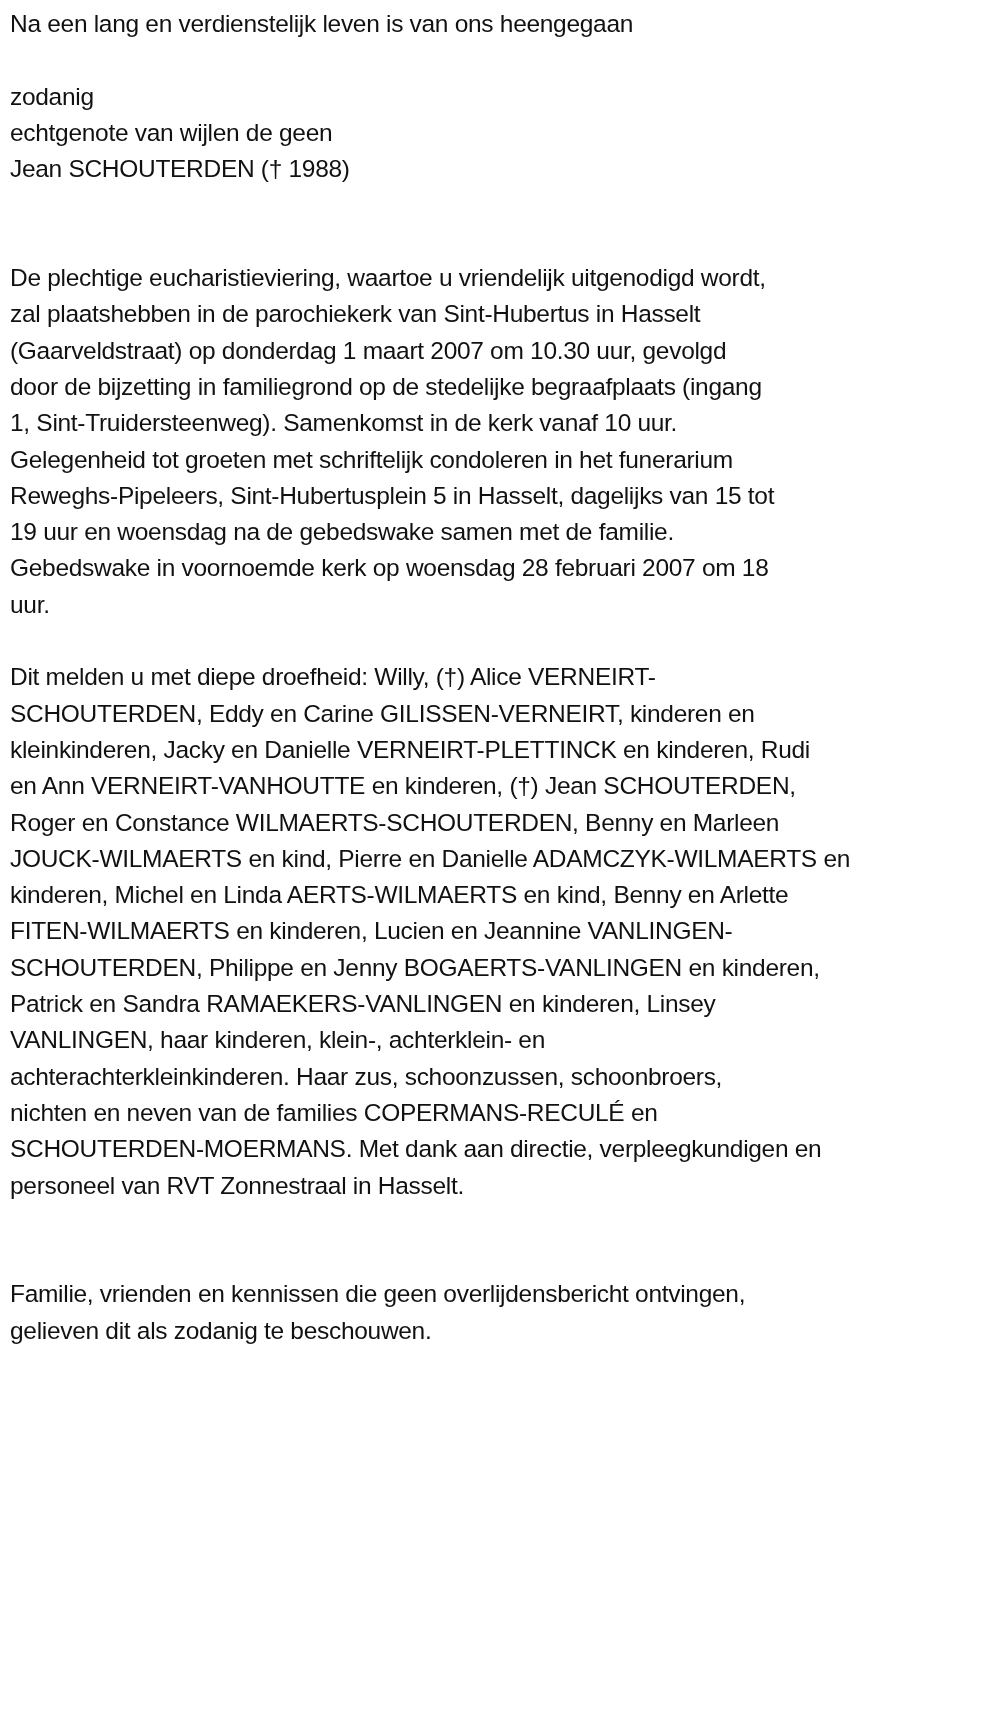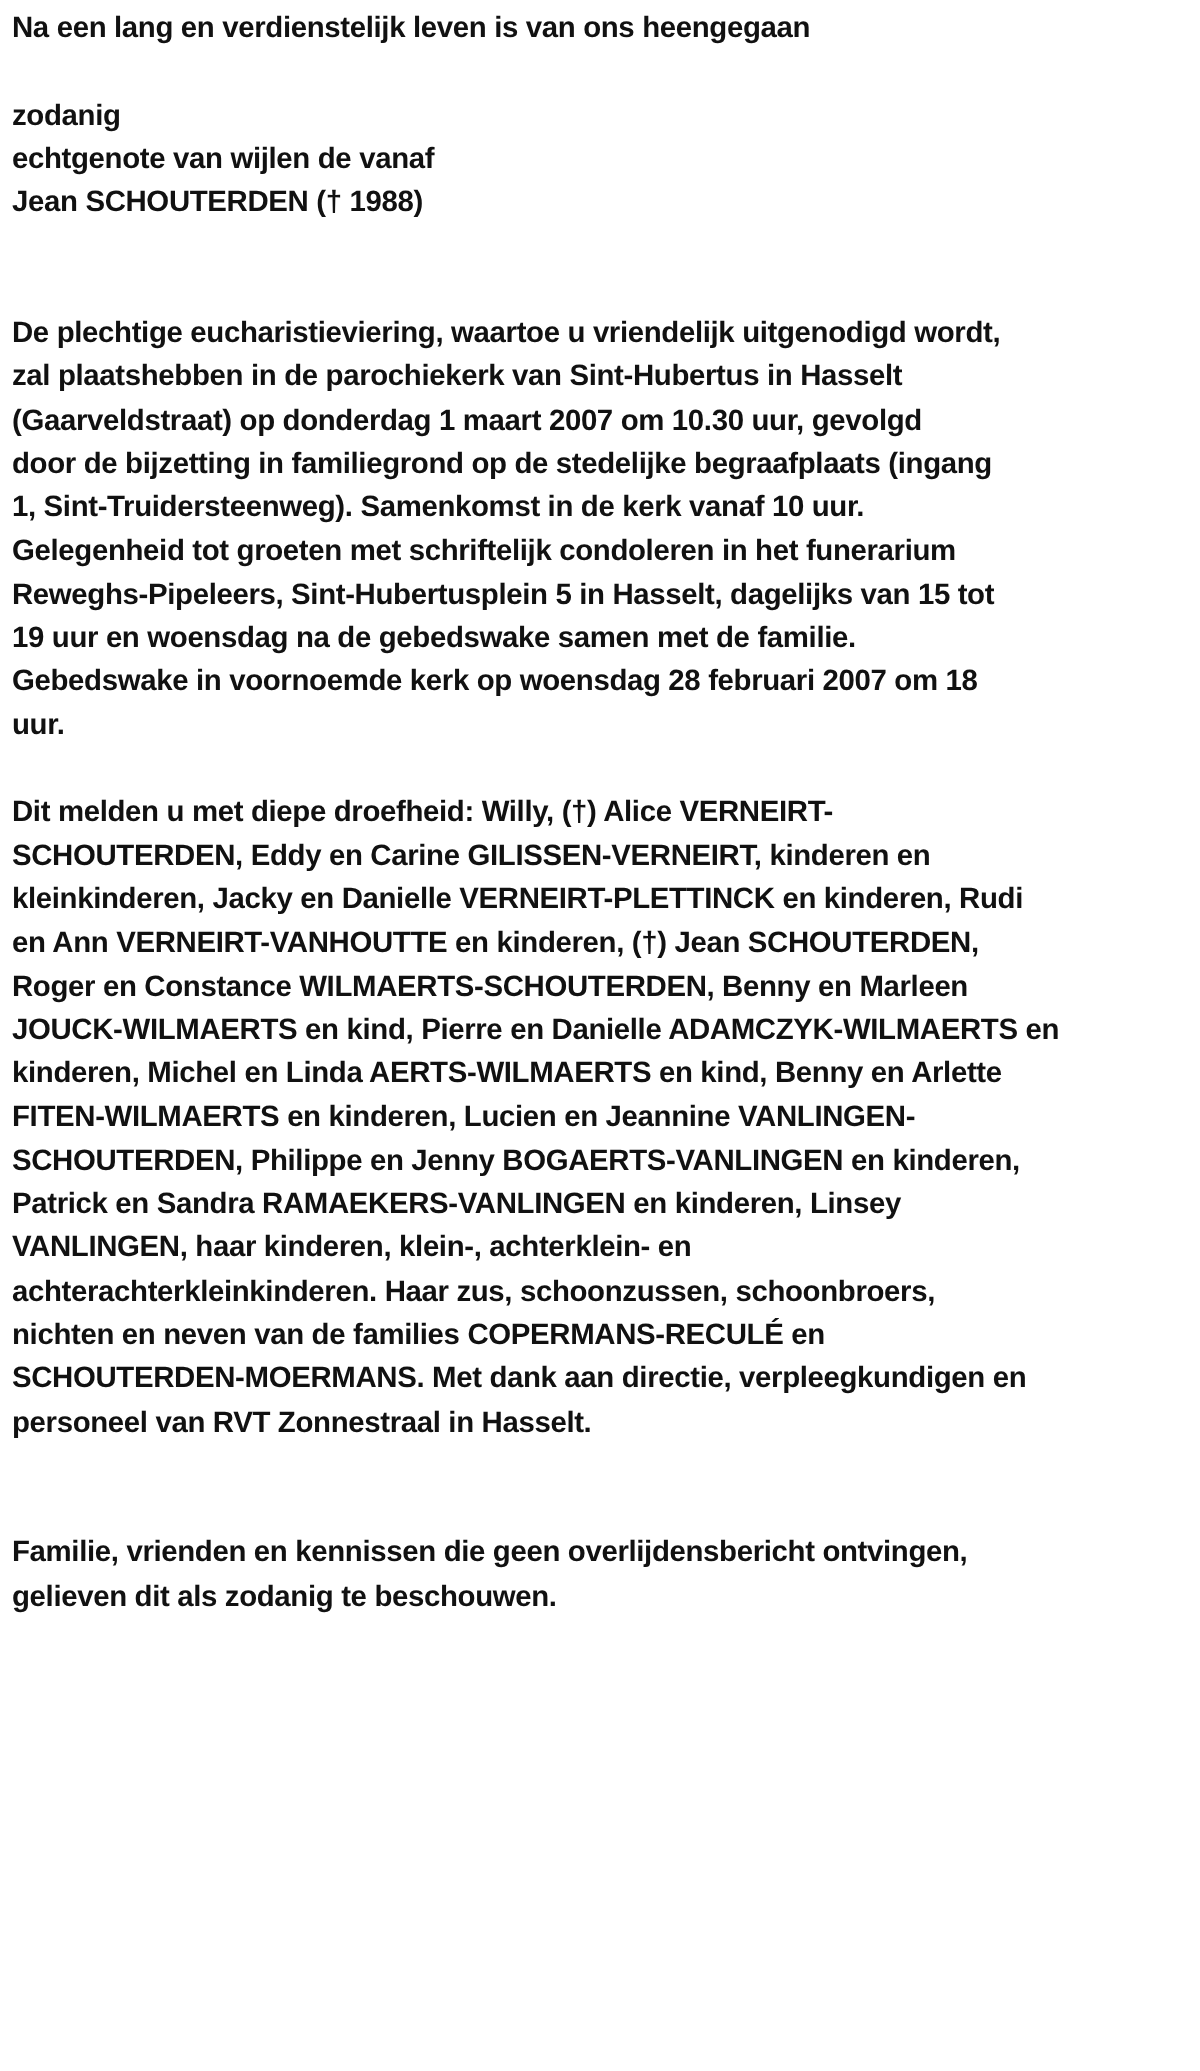--- a/index.html
+++ b/index.html
@@ -18,33 +18,32 @@
       position: relative;
       padding: 6px 0 0 10px;
       width: 985px;
       font-size: 24.5px;
       line-height: 36.3px;
       letter-spacing: -0.3px;
     }
     .doc p {
       margin: 0;
       white-space: pre-line;
-      font-weight: bold;
     }
     .gap { height: 36.3px; }
     .bold { font-weight: bold; }
   </style>
 </head>
 <body>
 
 <div class="doc">
   <p>Na een lang en verdienstelijk leven is van ons heengegaan</p>
   <div class="gap"></div>
   <p>zodanig</p>
-  <p>echtgenote van wijlen de vanaf</p>
+  <p>echtgenote van wijlen de geen</p>
   <p>Jean SCHOUTERDEN († 1988)</p>
   <div class="gap"></div>
   <div class="gap"></div>
   <p>De plechtige eucharistieviering, waartoe u vriendelijk uitgenodigd wordt,
 zal plaatshebben in de parochiekerk van Sint-Hubertus in Hasselt
 (Gaarveldstraat) op donderdag 1 maart 2007 om 10.30 uur, gevolgd
 door de bijzetting in familiegrond op de stedelijke begraafplaats (ingang
 1, Sint-Truidersteenweg). Samenkomst in de kerk vanaf 10 uur.
 Gelegenheid tot groeten met schriftelijk condoleren in het funerarium
 Reweghs-Pipeleers, Sint-Hubertusplein 5 in Hasselt, dagelijks van 15 tot

